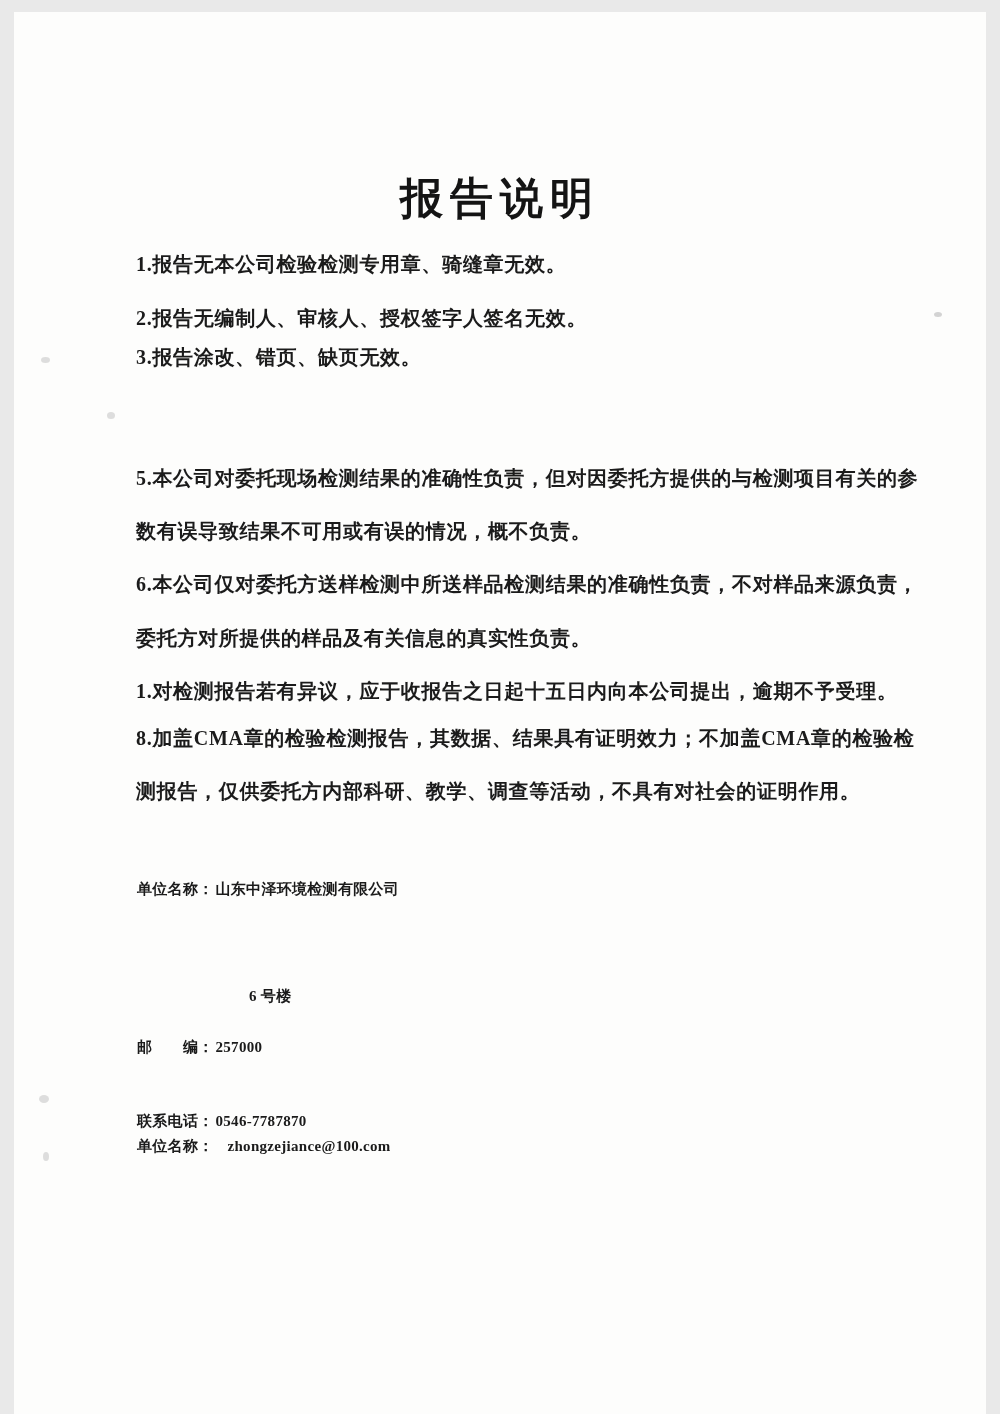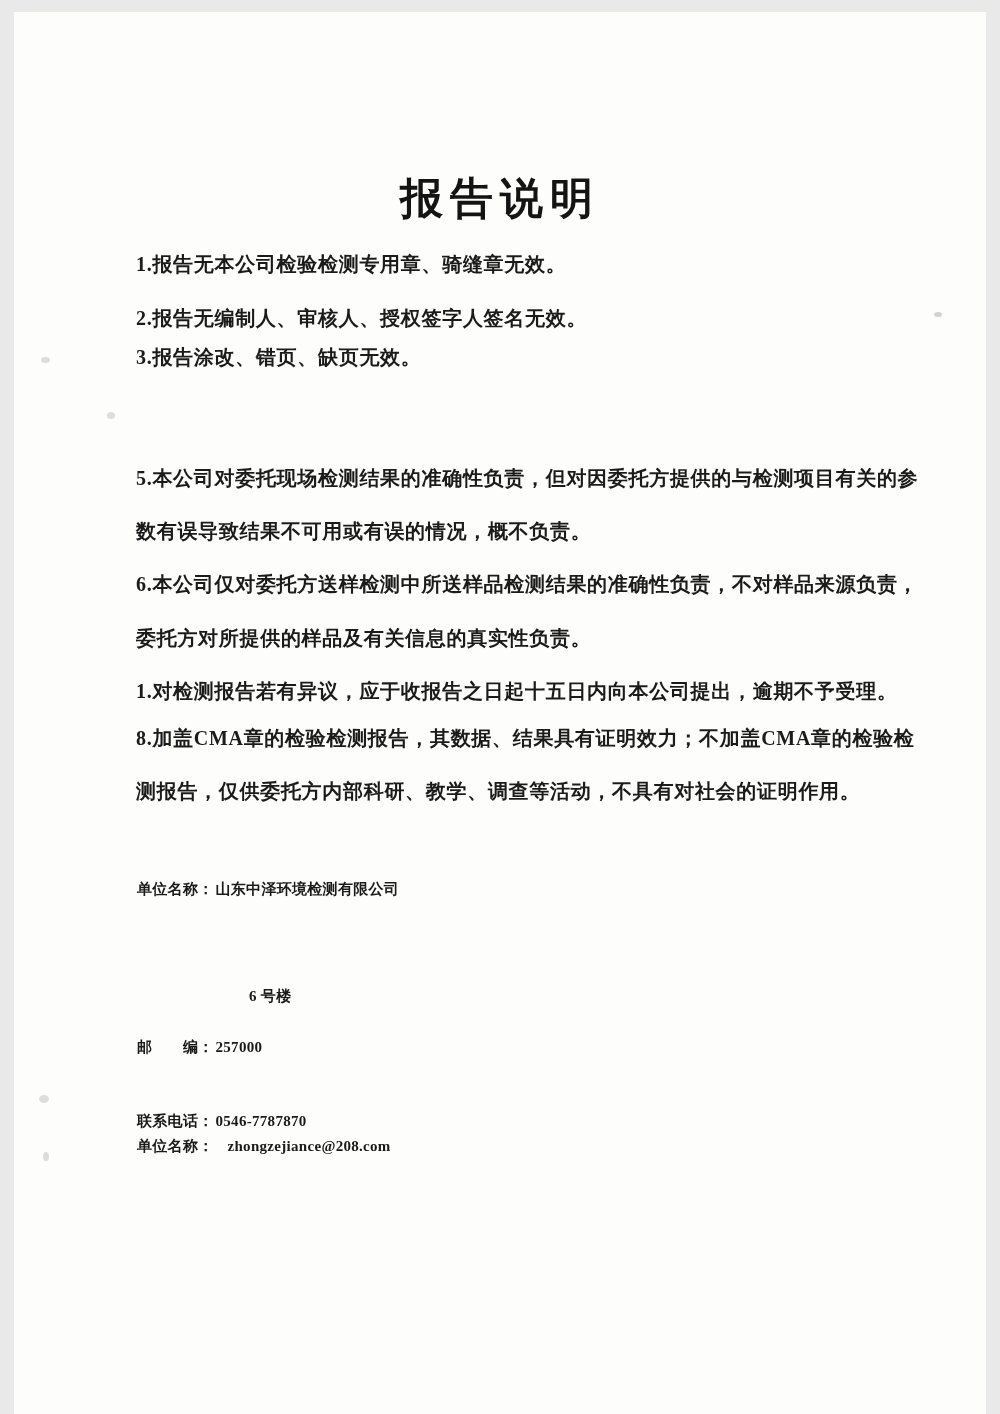--- a/index.html
+++ b/index.html
@@ -85,21 +85,21 @@
 
   <div class="cline" style="top:1026px">
     <span class="label">邮　　编：</span><span class="value">257000</span>
   </div>
 
   <div class="cline" style="top:1100px">
     <span class="label">联系电话：</span><span class="value">0546-7787870</span>
   </div>
 
   <div class="cline" style="top:1125px">
-    <span class="label">单位名称：</span><span class="value value-gap">zhongzejiance@208.com</span>
+    <span class="label">单位名称：</span><span class="value value-gap">zhongzejiance@100.com</span>
   </div>
 
   <div class="speck" style="top:345px; left:27px;  width:9px;  height:6px;"></div>
   <div class="speck" style="top:400px; left:93px;  width:8px;  height:7px;"></div>
   <div class="speck" style="top:300px; left:920px; width:8px;  height:5px; opacity:.65;"></div>
   <div class="speck" style="top:1083px; left:25px; width:10px; height:8px;"></div>
   <div class="speck" style="top:1140px; left:29px; width:6px;  height:9px;"></div>
 
 </div>
 

